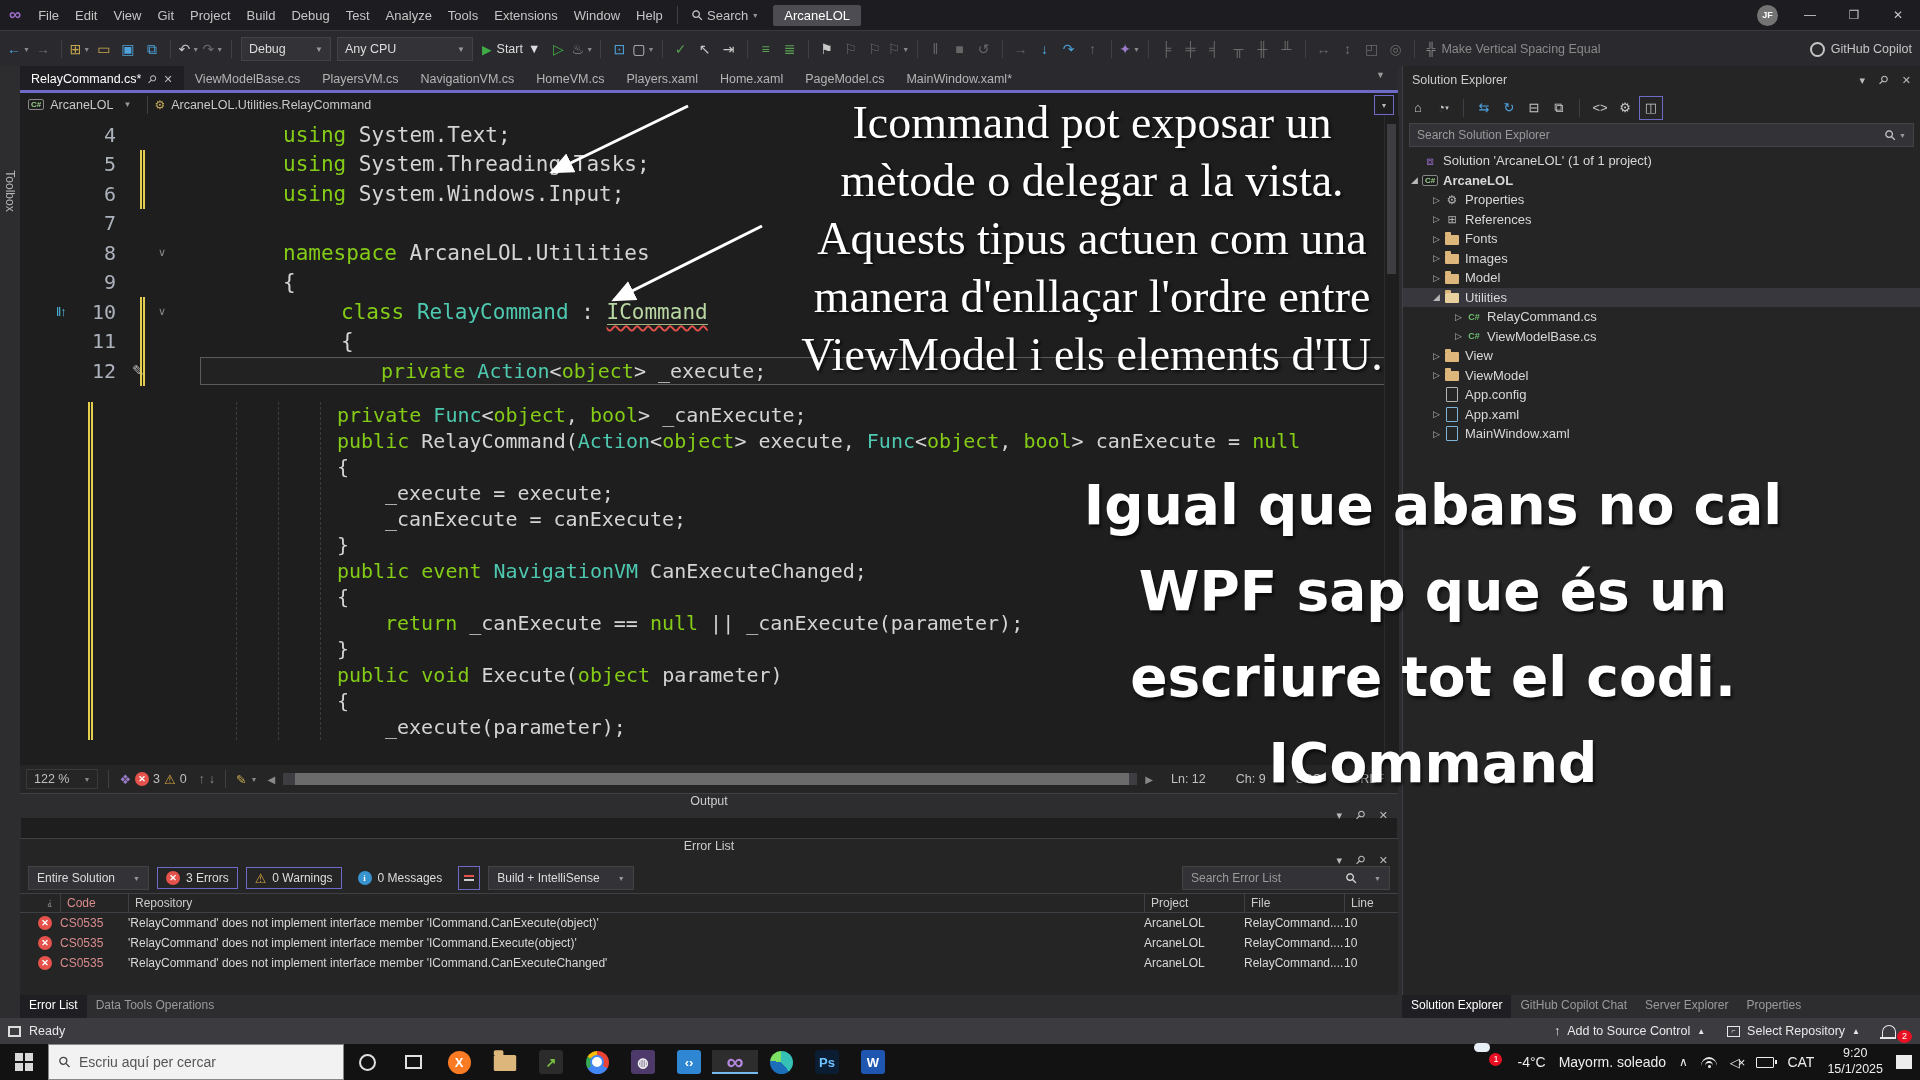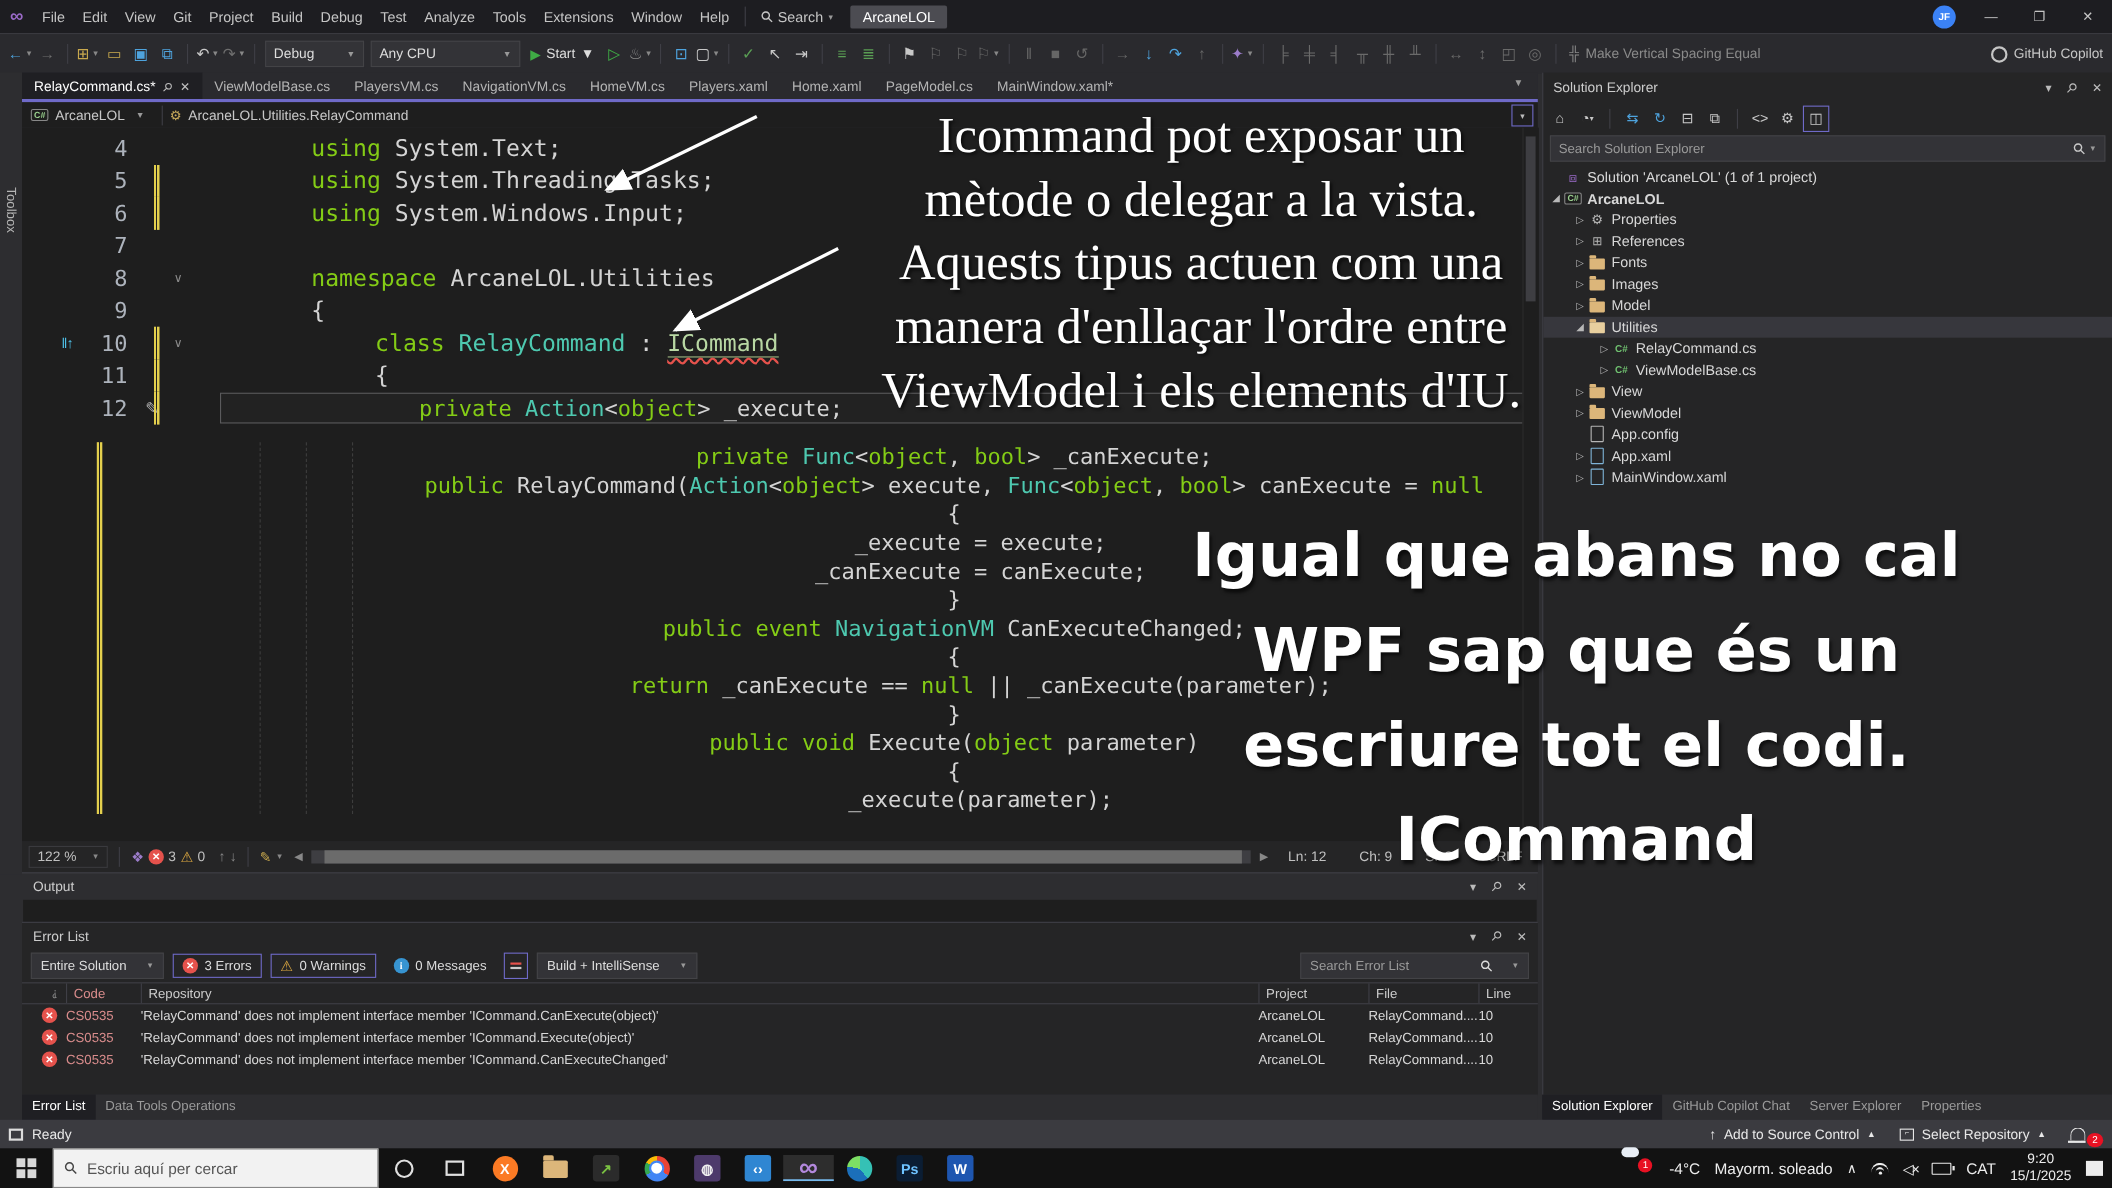--- a/index.html
+++ b/index.html
@@ -7,21 +7,21 @@
   .abs{position:absolute;}
   .row{display:flex;align-items:center;}
 
   
   #titlebar{left:0;top:0;width:1920px;height:30px;background:#1d1d21;display:flex;align-items:center;}
   .vslogo{color:#9b6bc9;font-size:17px;font-weight:bold;padding:0 9px;}
   .menu{padding:4px 8px;color:#c5c5c5;cursor:default;}
   .tb-sep{width:1px;height:18px;background:#3f3f46;margin:0 6px;}
   .searchtop{color:#c5c5c5;padding:0 8px;display:flex;align-items:center;gap:5px;}
   .sol-chip{background:#4c4c52;color:#fff;border-radius:2px;padding:3px 11px;margin-left:8px;}
-  .avatar{width:21px;height:21px;border-radius:50%;background:#3b82f6;color:#fff;font-size:9px;font-weight:bold;
+  .avatar{width:21px;height:21px;border-radius:50%;background:#737373;color:#fff;font-size:9px;font-weight:bold;
     display:flex;align-items:center;justify-content:center;margin-left:auto;margin-right:10px;}
   .winbtn{width:44px;height:30px;display:flex;align-items:center;justify-content:center;color:#c5c5c5;font-size:12px;}
   .lens{display:inline-block;transform:rotate(-45deg);font-size:14px;}
   .pin{display:inline-block;transform:rotate(45deg);font-size:12px;}
 
   
   #toolbar{left:0;top:30px;width:1920px;height:36px;background:#2a2a2e;border-top:1px solid #39393f;
     display:flex;align-items:center;padding-left:6px;overflow:hidden;}
   .ti{min-width:22px;height:24px;display:flex;align-items:center;justify-content:center;font-size:14px;padding:0 1px;}
   .ti .caret{font-size:7px;color:#888;margin-left:2px;}
@@ -66,21 +66,21 @@
   .k{color:#84cc16;} .t{color:#4ec9b0;} .n{color:#d4d4d4;} .g{color:#848484;}
   .e{color:#b8d7a3;text-decoration:underline wavy #e5524c 1.5px;text-underline-offset:6px;border-bottom:1px solid #9fb882;}
   .mglyph{position:absolute;left:36px;color:#4fc1e9;font-size:13px;letter-spacing:-1px;}
   .pencil{position:absolute;left:112px;color:#b8b8b8;font-size:15px;transform:rotate(0deg);}
   .refline{height:18px;display:flex;align-items:center;}
   .refline span{margin-left:232px;color:#8a8a8a;font-size:12.5px;}
   .linebox{border:1px solid #5a5a5c;background:rgba(255,255,255,0.02);display:flex;align-items:center;
     position:absolute;left:180px;right:8px;top:1px;bottom:1px;}
   .linebox .ctext{margin-left:0;font-size:20px;}
   #code-small{position:absolute;left:0;top:286px;right:0;}
-  .sline{position:relative;height:26px;display:flex;align-items:center;justify-content:center;}
+  .sline{position:relative;height:26px;display:flex;align-items:center;}
   .stext{font-family:"DejaVu Sans Mono",monospace;font-size:20px;white-space:pre;margin-left:187px;}
   #smallbar{position:absolute;left:68px;top:0;bottom:0;width:5px;background:
     linear-gradient(90deg,#e3cf4d 0 2px,transparent 2px 3px,#e3cf4d 3px 5px);}
   .guide{position:absolute;top:0;bottom:0;width:0;border-left:1px dashed #3d3d3d;}
   #vscroll{left:1384px;top:116px;width:14px;height:649px;background:#1e1e1e;border-left:1px solid #2c2c2c;}
   #vthumb{position:absolute;left:2px;top:8px;width:9px;height:150px;background:#3e3e42;}
 
   
   #edstatus{left:20px;top:765px;width:1378px;height:28px;background:#252526;display:flex;align-items:center;
     font-size:12.5px;color:#c0c0c0;gap:4px;padding-left:6px;box-sizing:border-box;}
@@ -88,21 +88,21 @@
   .zoombox .caret{font-size:7px;color:#888;}
   .errc{width:14px;height:14px;border-radius:50%;background:#e5524c;color:#fff;font-size:9px;line-height:14px;
     text-align:center;display:inline-block;font-weight:bold;}
   .warnt{color:#d9a640;font-size:13px;}
   .hsb{height:12px;background:#3e3e42;flex:1;margin:0 4px;position:relative;}
   .hsb div{position:absolute;left:12px;right:8px;top:0;bottom:0;background:#6b6b6b;}
   .lninfo{display:flex;gap:30px;padding:0 14px;color:#c0c0c0;}
 
   
   #output{left:20px;top:793px;width:1378px;height:45px;background:#2d2d30;border-top:1px solid #3f3f46;}
-  .paneltitle{height:24px;display:flex;align-items:center;padding:0 10px;color:#cccccc;font-size:12.5px;}
+  .paneltitle{height:24px;display:flex;align-items:center;padding:0 10px;color:#cccccc;font-size:12.5px;flex-direction:column;}
   .ptools{margin-left:auto;display:flex;gap:14px;color:#bbb;font-size:11px;align-items:center;}
   #errorlist{left:20px;top:838px;width:1378px;height:157px;background:#252526;border-top:1px solid #3f3f46;}
   #el-filters{display:flex;align-items:center;height:30px;padding:0 8px;gap:8px;}
   .dd{background:#333337;border:1px solid #434346;height:22px;display:flex;align-items:center;
     padding:0 8px;font-size:12px;color:#ddd;gap:18px;}
   .dd .caret{font-size:7px;color:#999;}
   .fbtn{display:flex;align-items:center;gap:6px;height:22px;padding:0 8px;font-size:12px;color:#ddd;box-sizing:border-box;}
   .fbtn.on{border:1px solid #6f6ac8;}
   .infoc{width:14px;height:14px;border-radius:50%;background:#3794d1;color:#fff;font-size:9px;line-height:14px;
     text-align:center;display:inline-block;font-weight:bold;font-family:"Liberation Serif",serif;}

